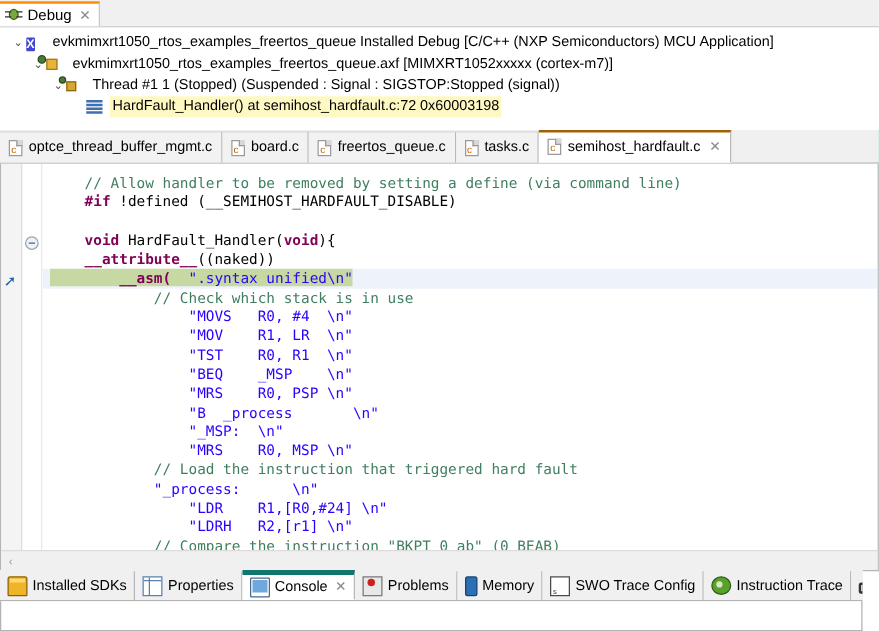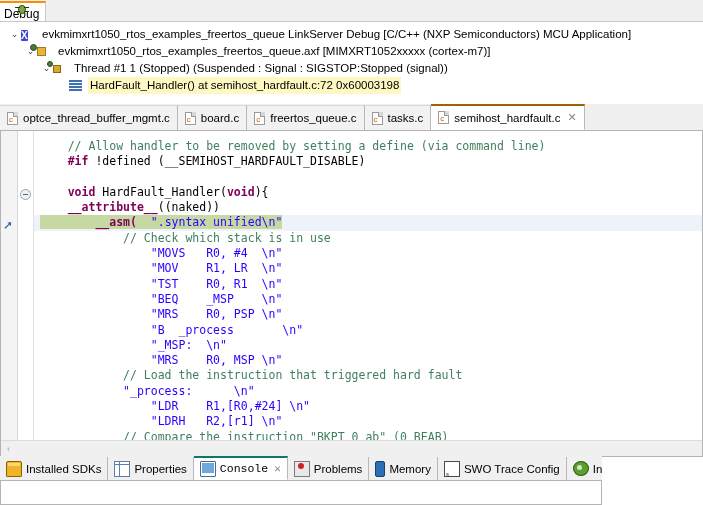--- a/index.html
+++ b/index.html
@@ -39,21 +39,20 @@
     align-items: center;
     gap: 4px;
     height: 20px;
     padding: 0 6px 0 4px;
     background: #ffffff;
     border-top: 2px solid #ff8c00;
     border-right: 1px solid #c8c8c8;
     box-sizing: border-box;
     font-size: 12px;
     white-space: nowrap;
-    flex-direction: column;
   }
   .view-tab.active { border-top-color: #ff8c00; }
   .tab-close {
     color: #8a8a8a;
     font-size: 11px;
     margin-left: 2px;
   }
 
   .tree {
     padding: 4px 0 0 0;
@@ -331,21 +330,21 @@
     width: 15px;
     text-align: center;
     color: #9a9a9a;
     font-size: 9px;
   }
 
   
   .bottom-area {
     position: absolute;
     left: 0; top: 456px;
-    width: 602px;
+    width: 690px;
     height: 49px;
     background: #f0f0f0;
     box-sizing: border-box;
   }
   .bottom-tabbar {
     height: 24px;
     display: flex;
     align-items: flex-end;
     background: #f0f0f0;
     border-bottom: 1px solid #b4b4b4;
@@ -358,24 +357,23 @@
     height: 23px;
     padding: 0 6px;
     box-sizing: border-box;
     font-size: 11.5px;
     white-space: nowrap;
     background: #f0f0f0;
     border-right: 1px solid #b8b8b8;
   }
   .b-tab.active {
     background: #ffffff;
-    border-top: 2px solid #0f766e;
+    border-top: 4px solid #0f766e;
     height: 24px;
     border-bottom: 1px solid #ffffff;
-    font-family: Liberation Mono, monospace;
   }
   .bottom-body {
     height: 24px;
     background: #ffffff;
     border: 1px solid #b4b4b4;
     border-top: none;
     box-sizing: border-box;
   }
 
   
@@ -414,21 +412,21 @@
       <span>Debug</span>
       <span class="tab-close">✕</span>
     </div>
   </div>
 
   <div class="tree">
 
     <div class="tree-row" style="padding-left:8px;">
       <span class="twisty">⌄</span>
       <span class="t-icon"><span class="ico-launch">X</span></span>
-      <span class="t-label">evkmimxrt1050_rtos_examples_freertos_queue LinkServer Debug [C/C++ (NXP Semiconductors) MCU Application]</span>
+      <span class="t-label">evkmimxrt1050_rtos_examples_freertos_queue Installed Debug [C/C++ (NXP Semiconductors) MCU Application]</span>
     </div>
 
     <div class="tree-row" style="padding-left:24px;">
       <span class="twisty">⌄</span>
       <span class="t-icon">
         <span class="ico-proc"><span class="box"></span><span class="gear"></span></span>
       </span>
       <span class="t-label">evkmimxrt1050_rtos_examples_freertos_queue.axf [MIMXRT1052xxxxx (cortex-m7)]</span>
     </div>
 

